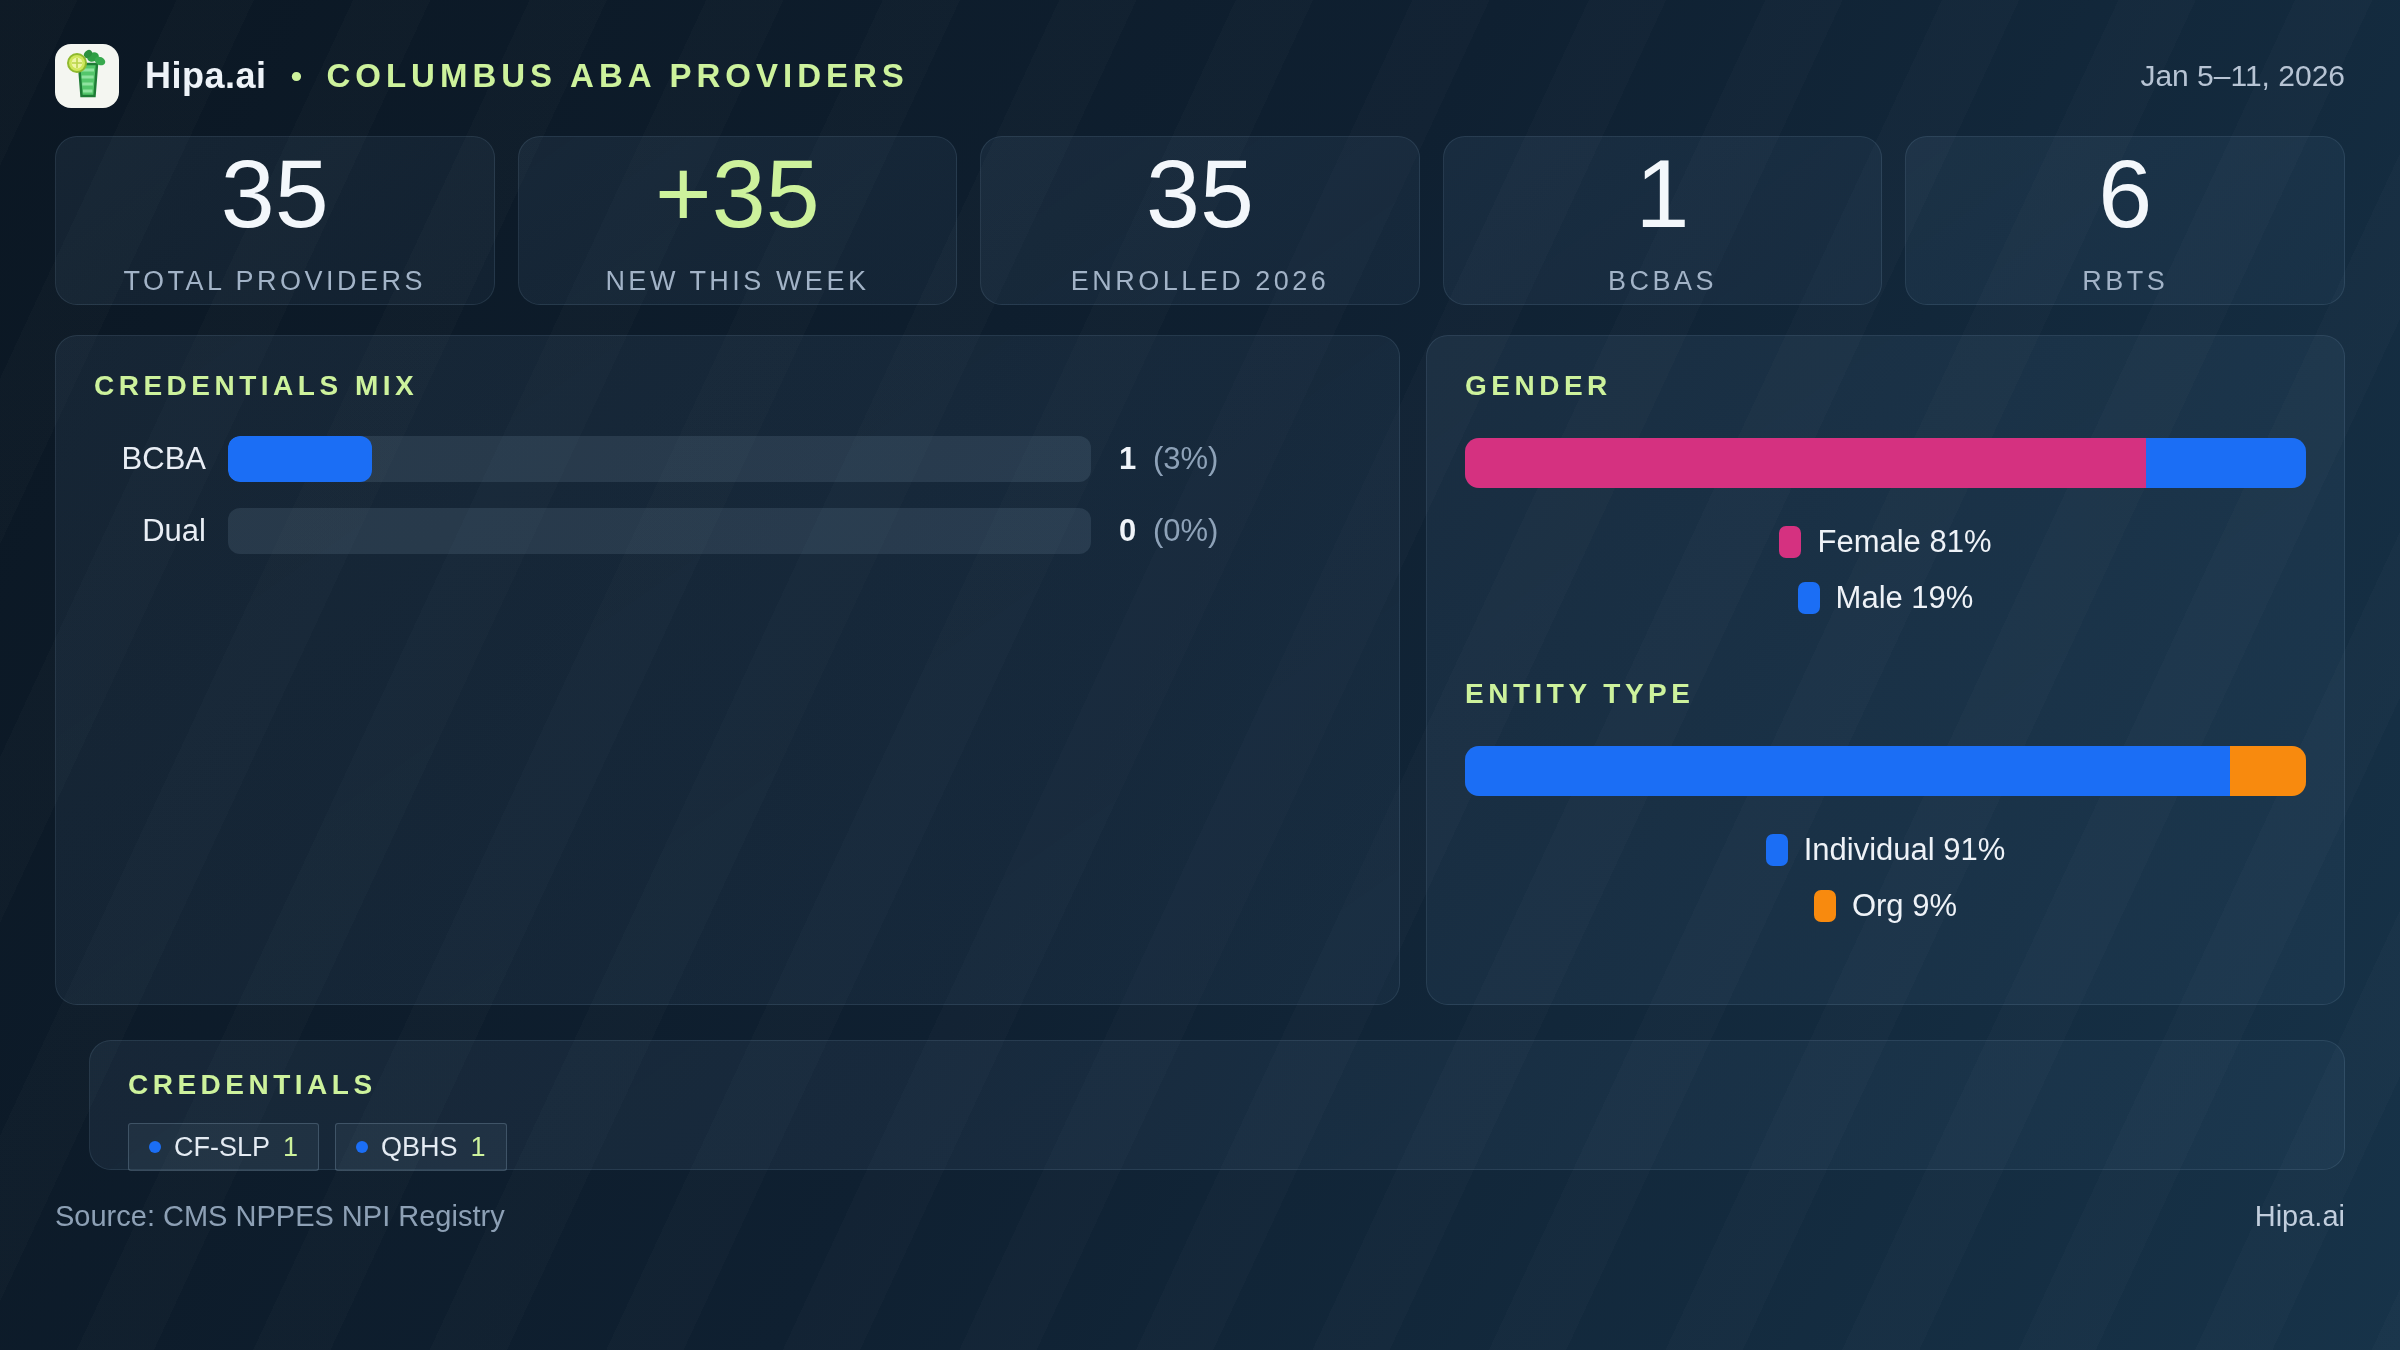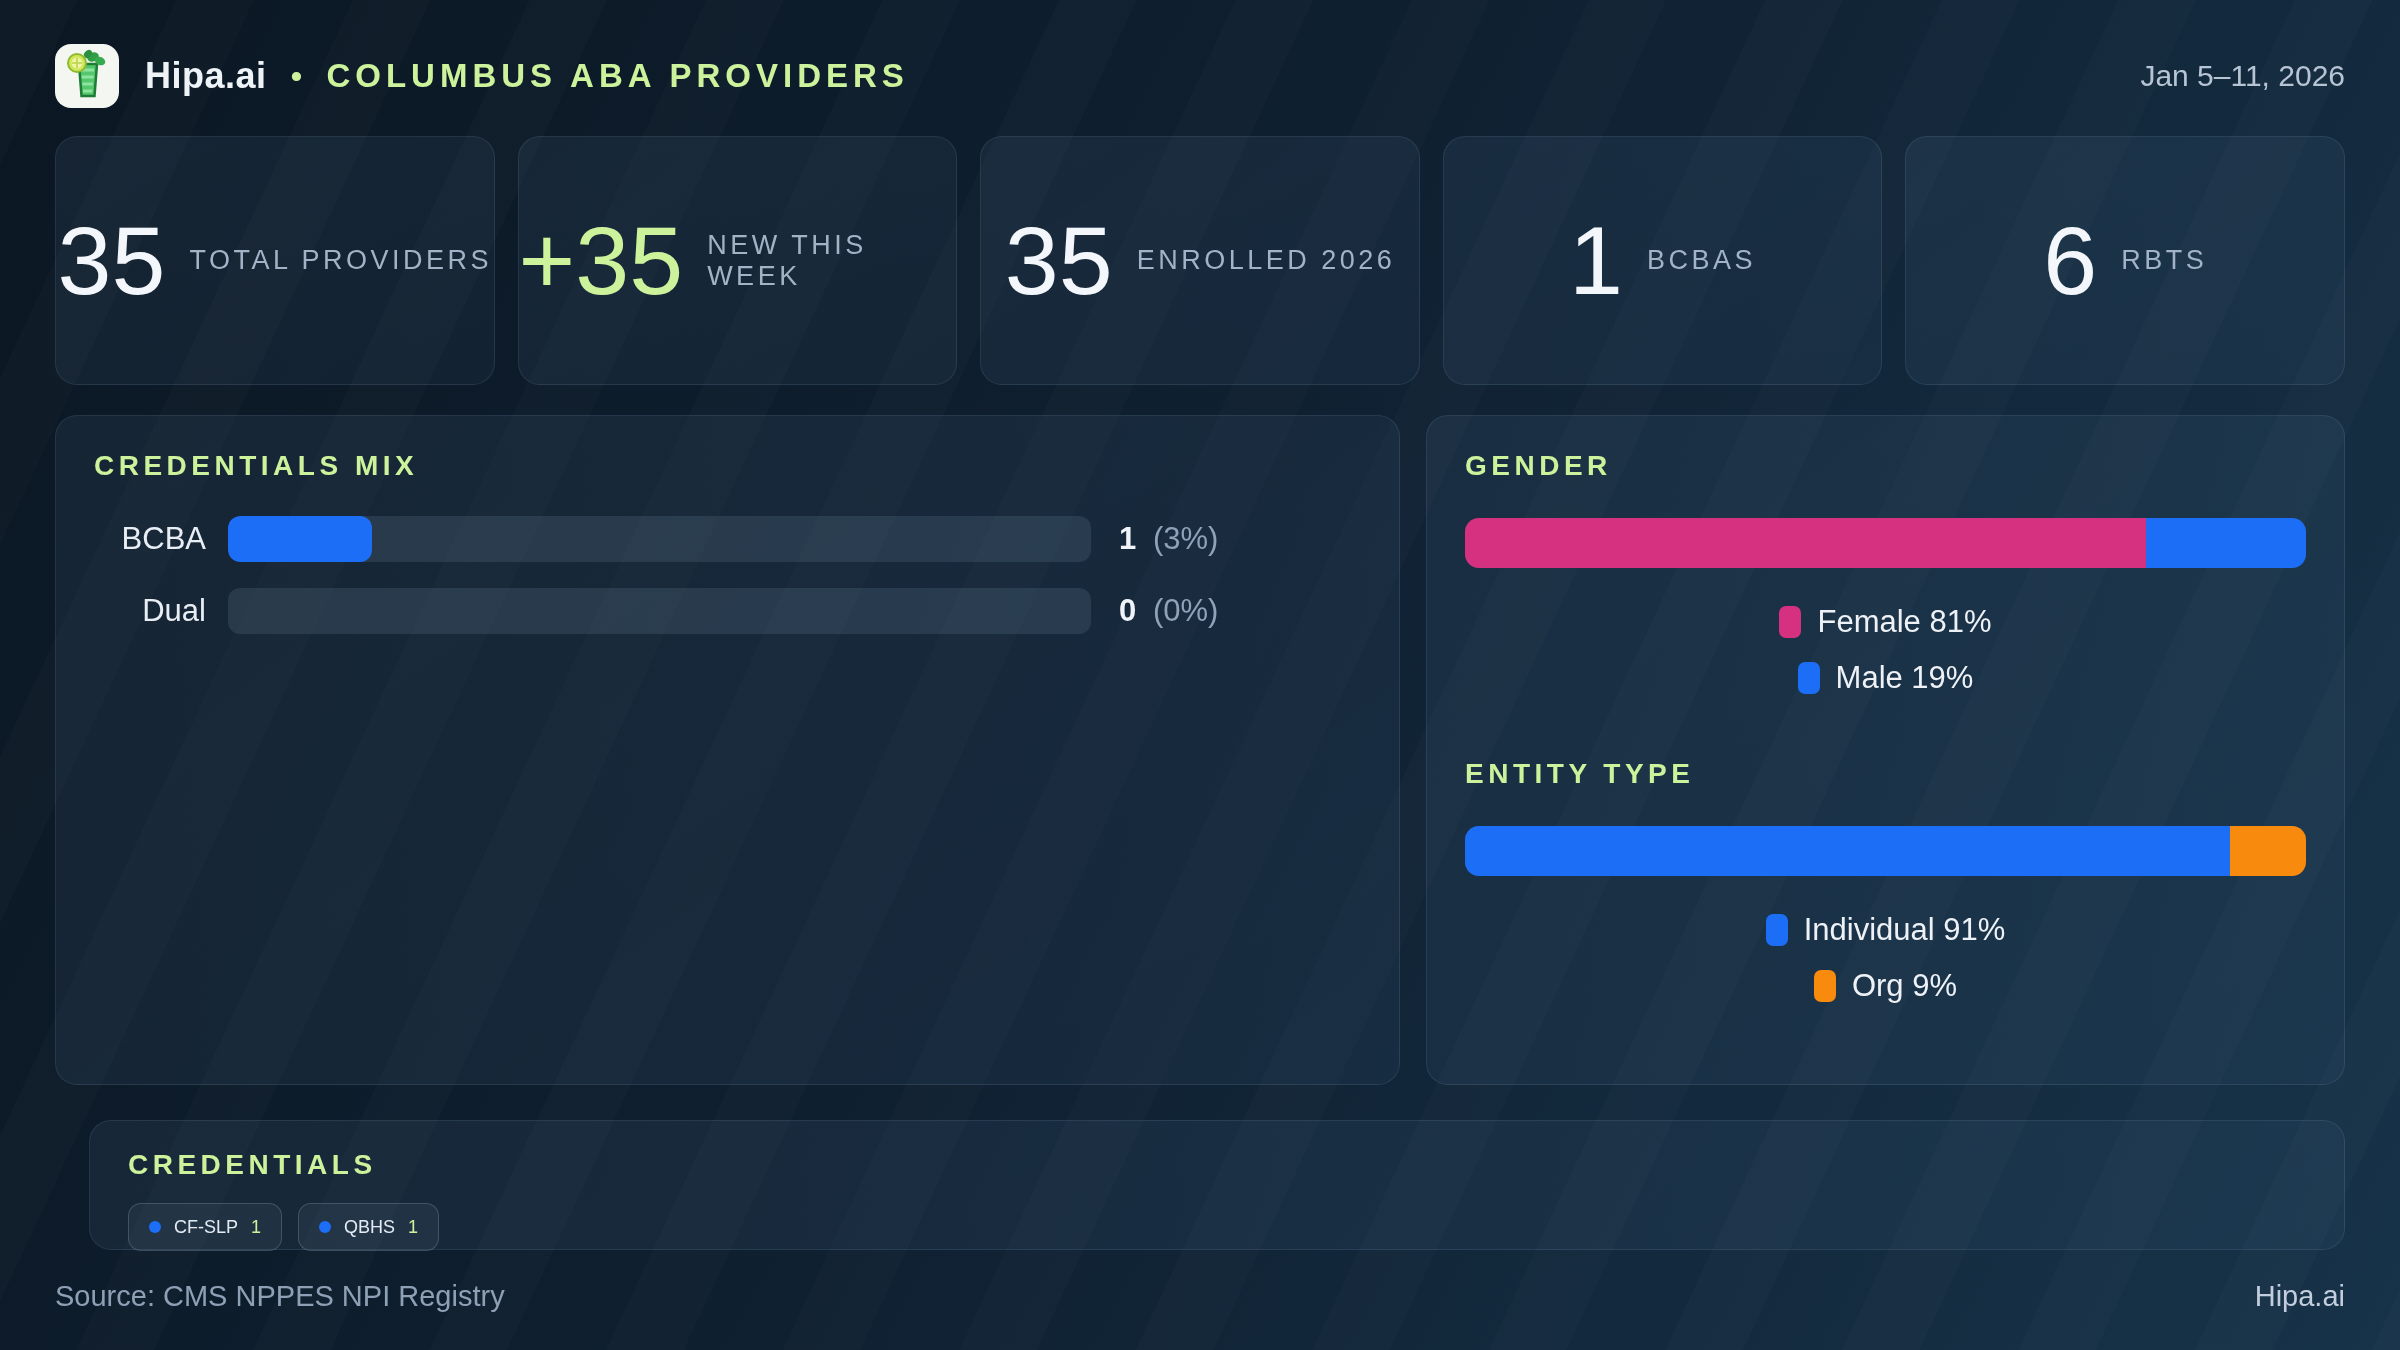--- a/index.html
+++ b/index.html
@@ -28,22 +28,22 @@
   .hdr-date { margin-left:auto; font-size:30px; color:#b7c4d4; }
 
   
   .stats { display:flex; gap:23px; margin-top:24px; }
   .card, .panel {
     background: linear-gradient(145deg, rgba(152,196,240,0.075), rgba(132,178,226,0.05));
     border:1px solid rgba(170,205,240,0.11);
     border-radius:22px;
   }
   .card {
-    flex:1; height:249px;
-    display:flex; flex-direction:row; align-items:center; justify-content:center;
+    flex:1; height:169px;
+    display:flex; flex-direction:column; align-items:center; justify-content:center;
     gap:24px;
   }
   .stat-value { font-size:97px; font-weight:500; color:#f3f7fb; line-height:1; }
   .stat-label { font-size:27px; letter-spacing:3.5px; color:#a2b3c7; }
 
   
   .main { display:flex; gap:26px; margin-top:30px; }
   .panel { padding:34px 38px; }
   .panel-left { width:1345px; height:670px; }
   .panel-right { flex:1; height:670px; }
@@ -73,23 +73,23 @@
   .legend-label { font-size:31px; color:#eef2f7; }
   .block-gap { margin-top:62px; }
 
   
   .panel-creds { margin-top:35px; height:130px; padding:28px 38px;margin-left:34px; }
   .chips { display:flex; gap:16px; margin-top:22px; }
   .chip {
     display:flex; align-items:center; gap:13px;
     height:48px; padding:0 20px;
     border:1px solid rgba(178,205,233,0.22);
-    border-radius:13px;
+    border-radius:3px;
     background: rgba(190,215,240,0.06);
-    font-size:18px;
+    font-size:27px;
   }
   .chip-dot { width:12px; height:12px; border-radius:50%; display:inline-block; }
   .chip-label { color:#e4ebf3; }
   .chip-count { color:#cdf29c; }
 
   
   .footer { display:flex; justify-content:space-between; margin-top:30px; font-size:29px; color:#8da0b5; }
   .footer .f-brand { color:#c2cedd; }
 </style>
 </head>

